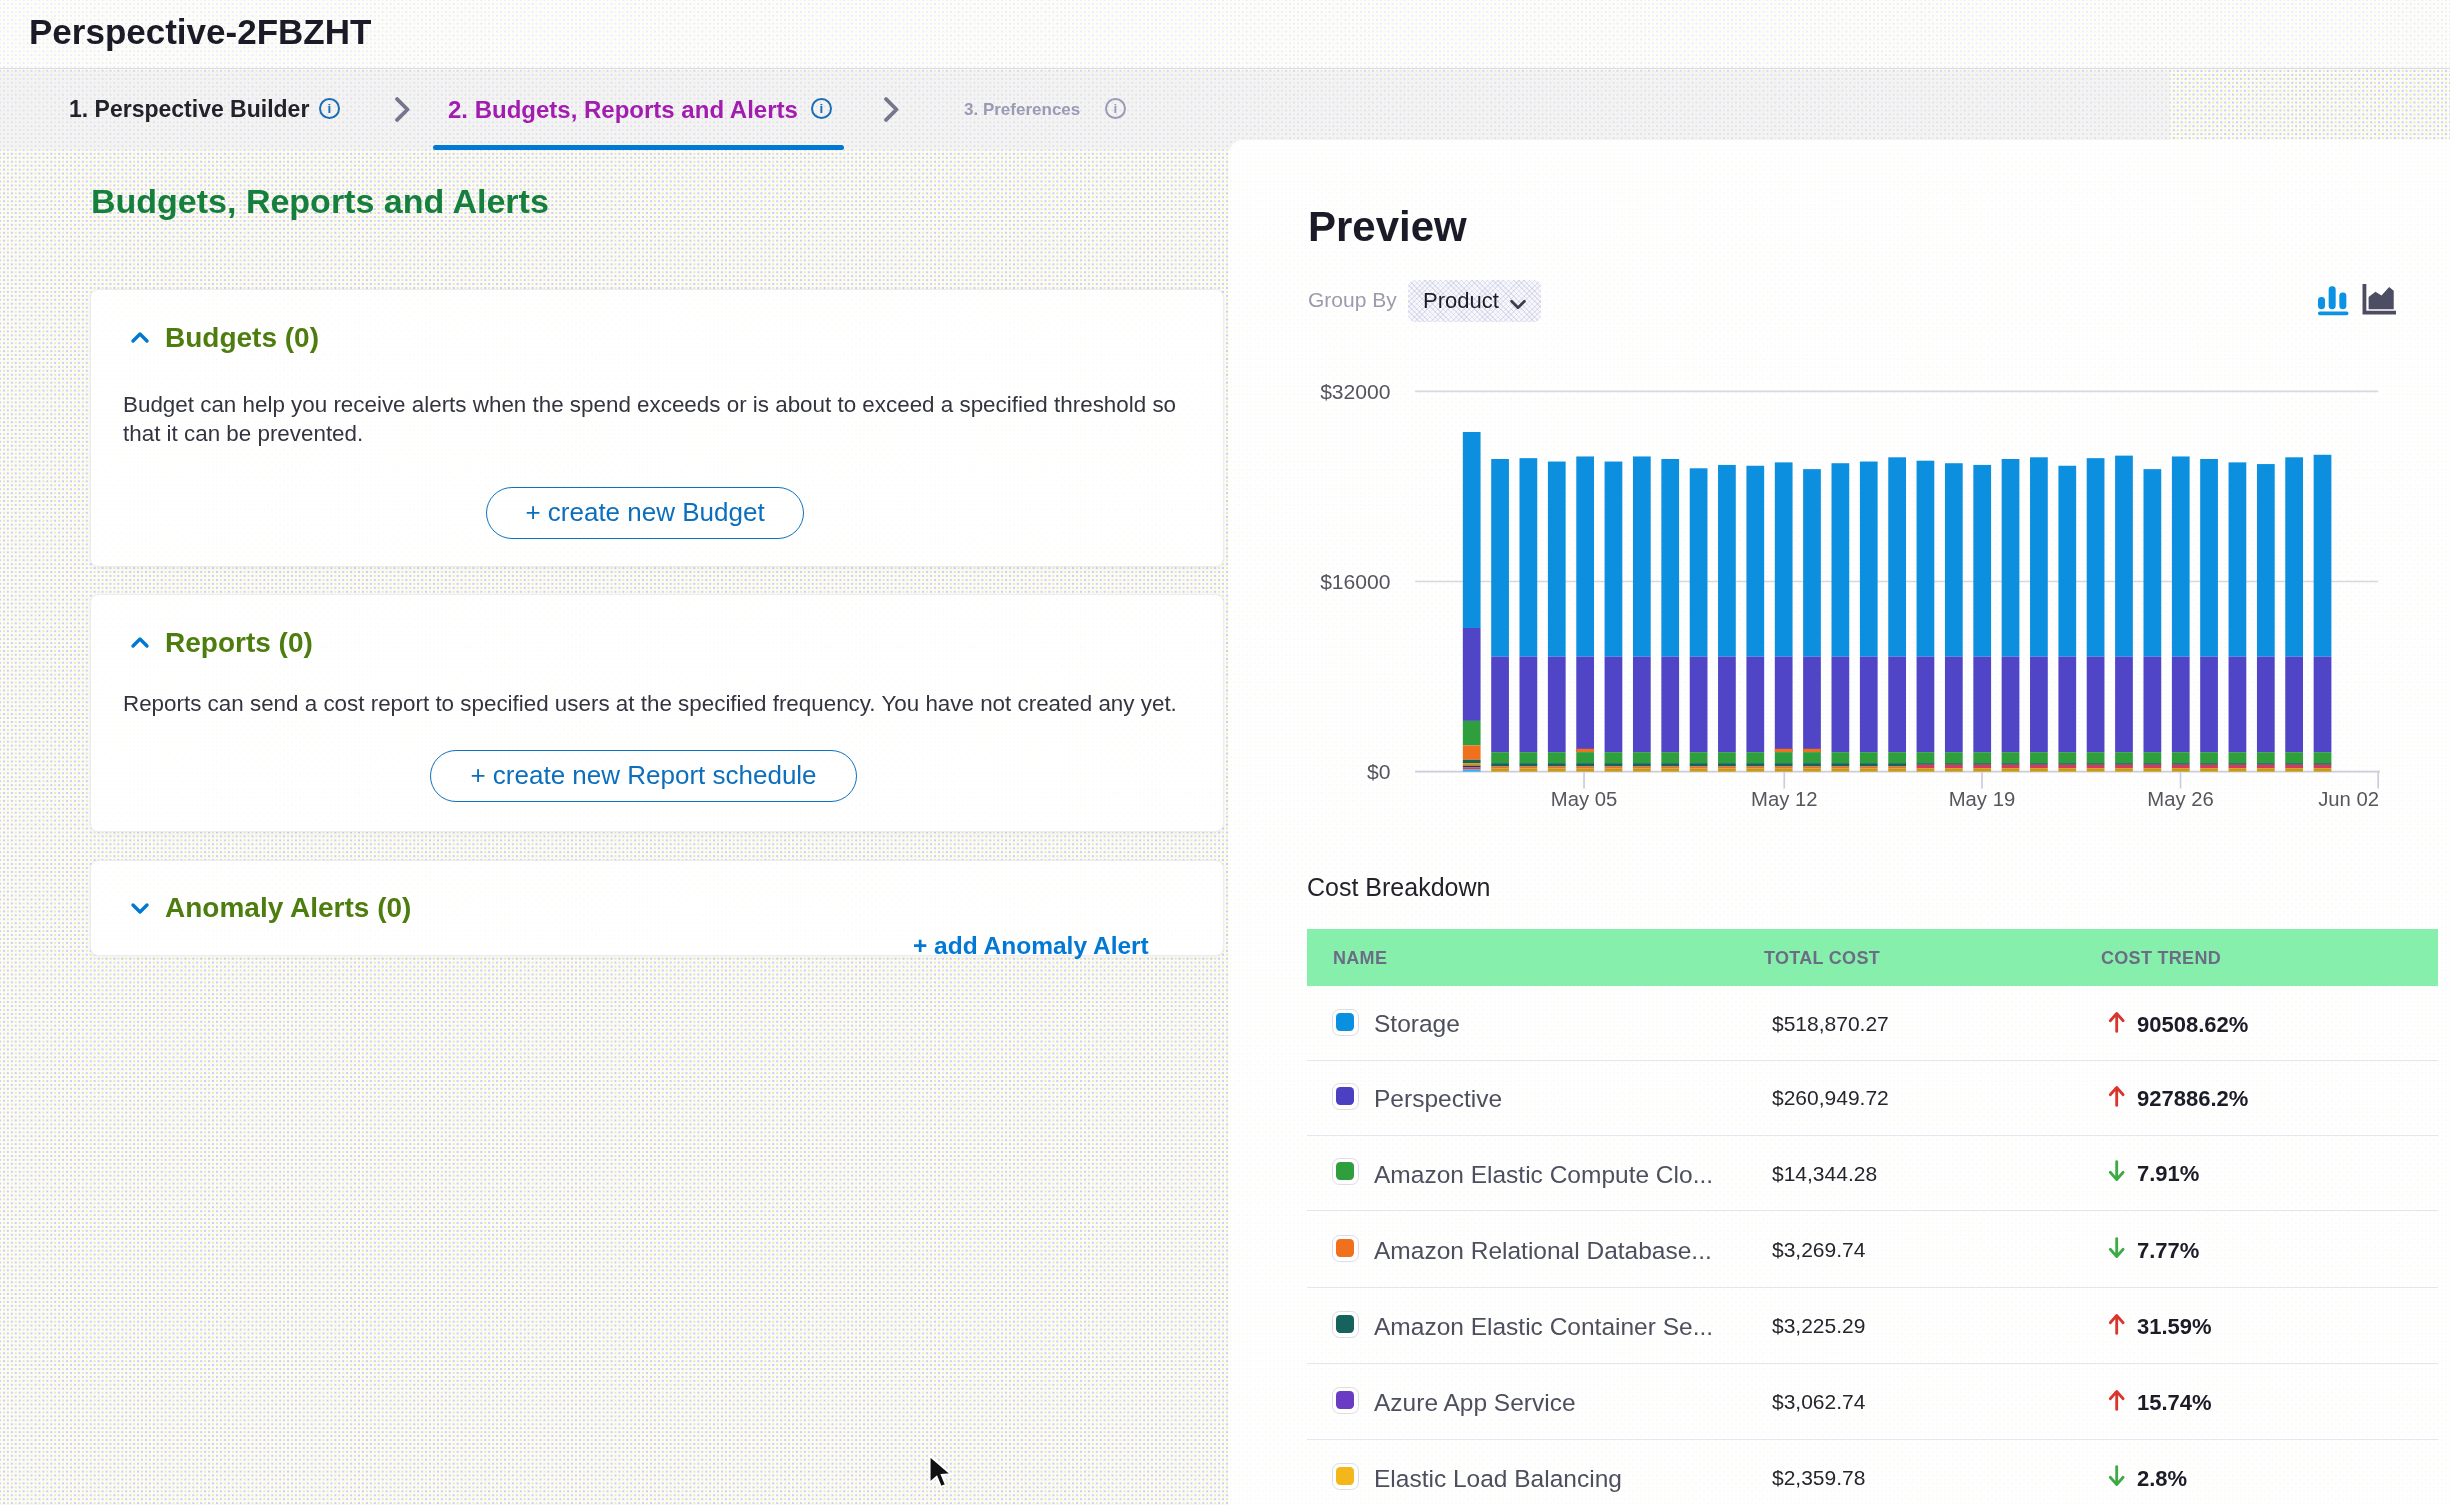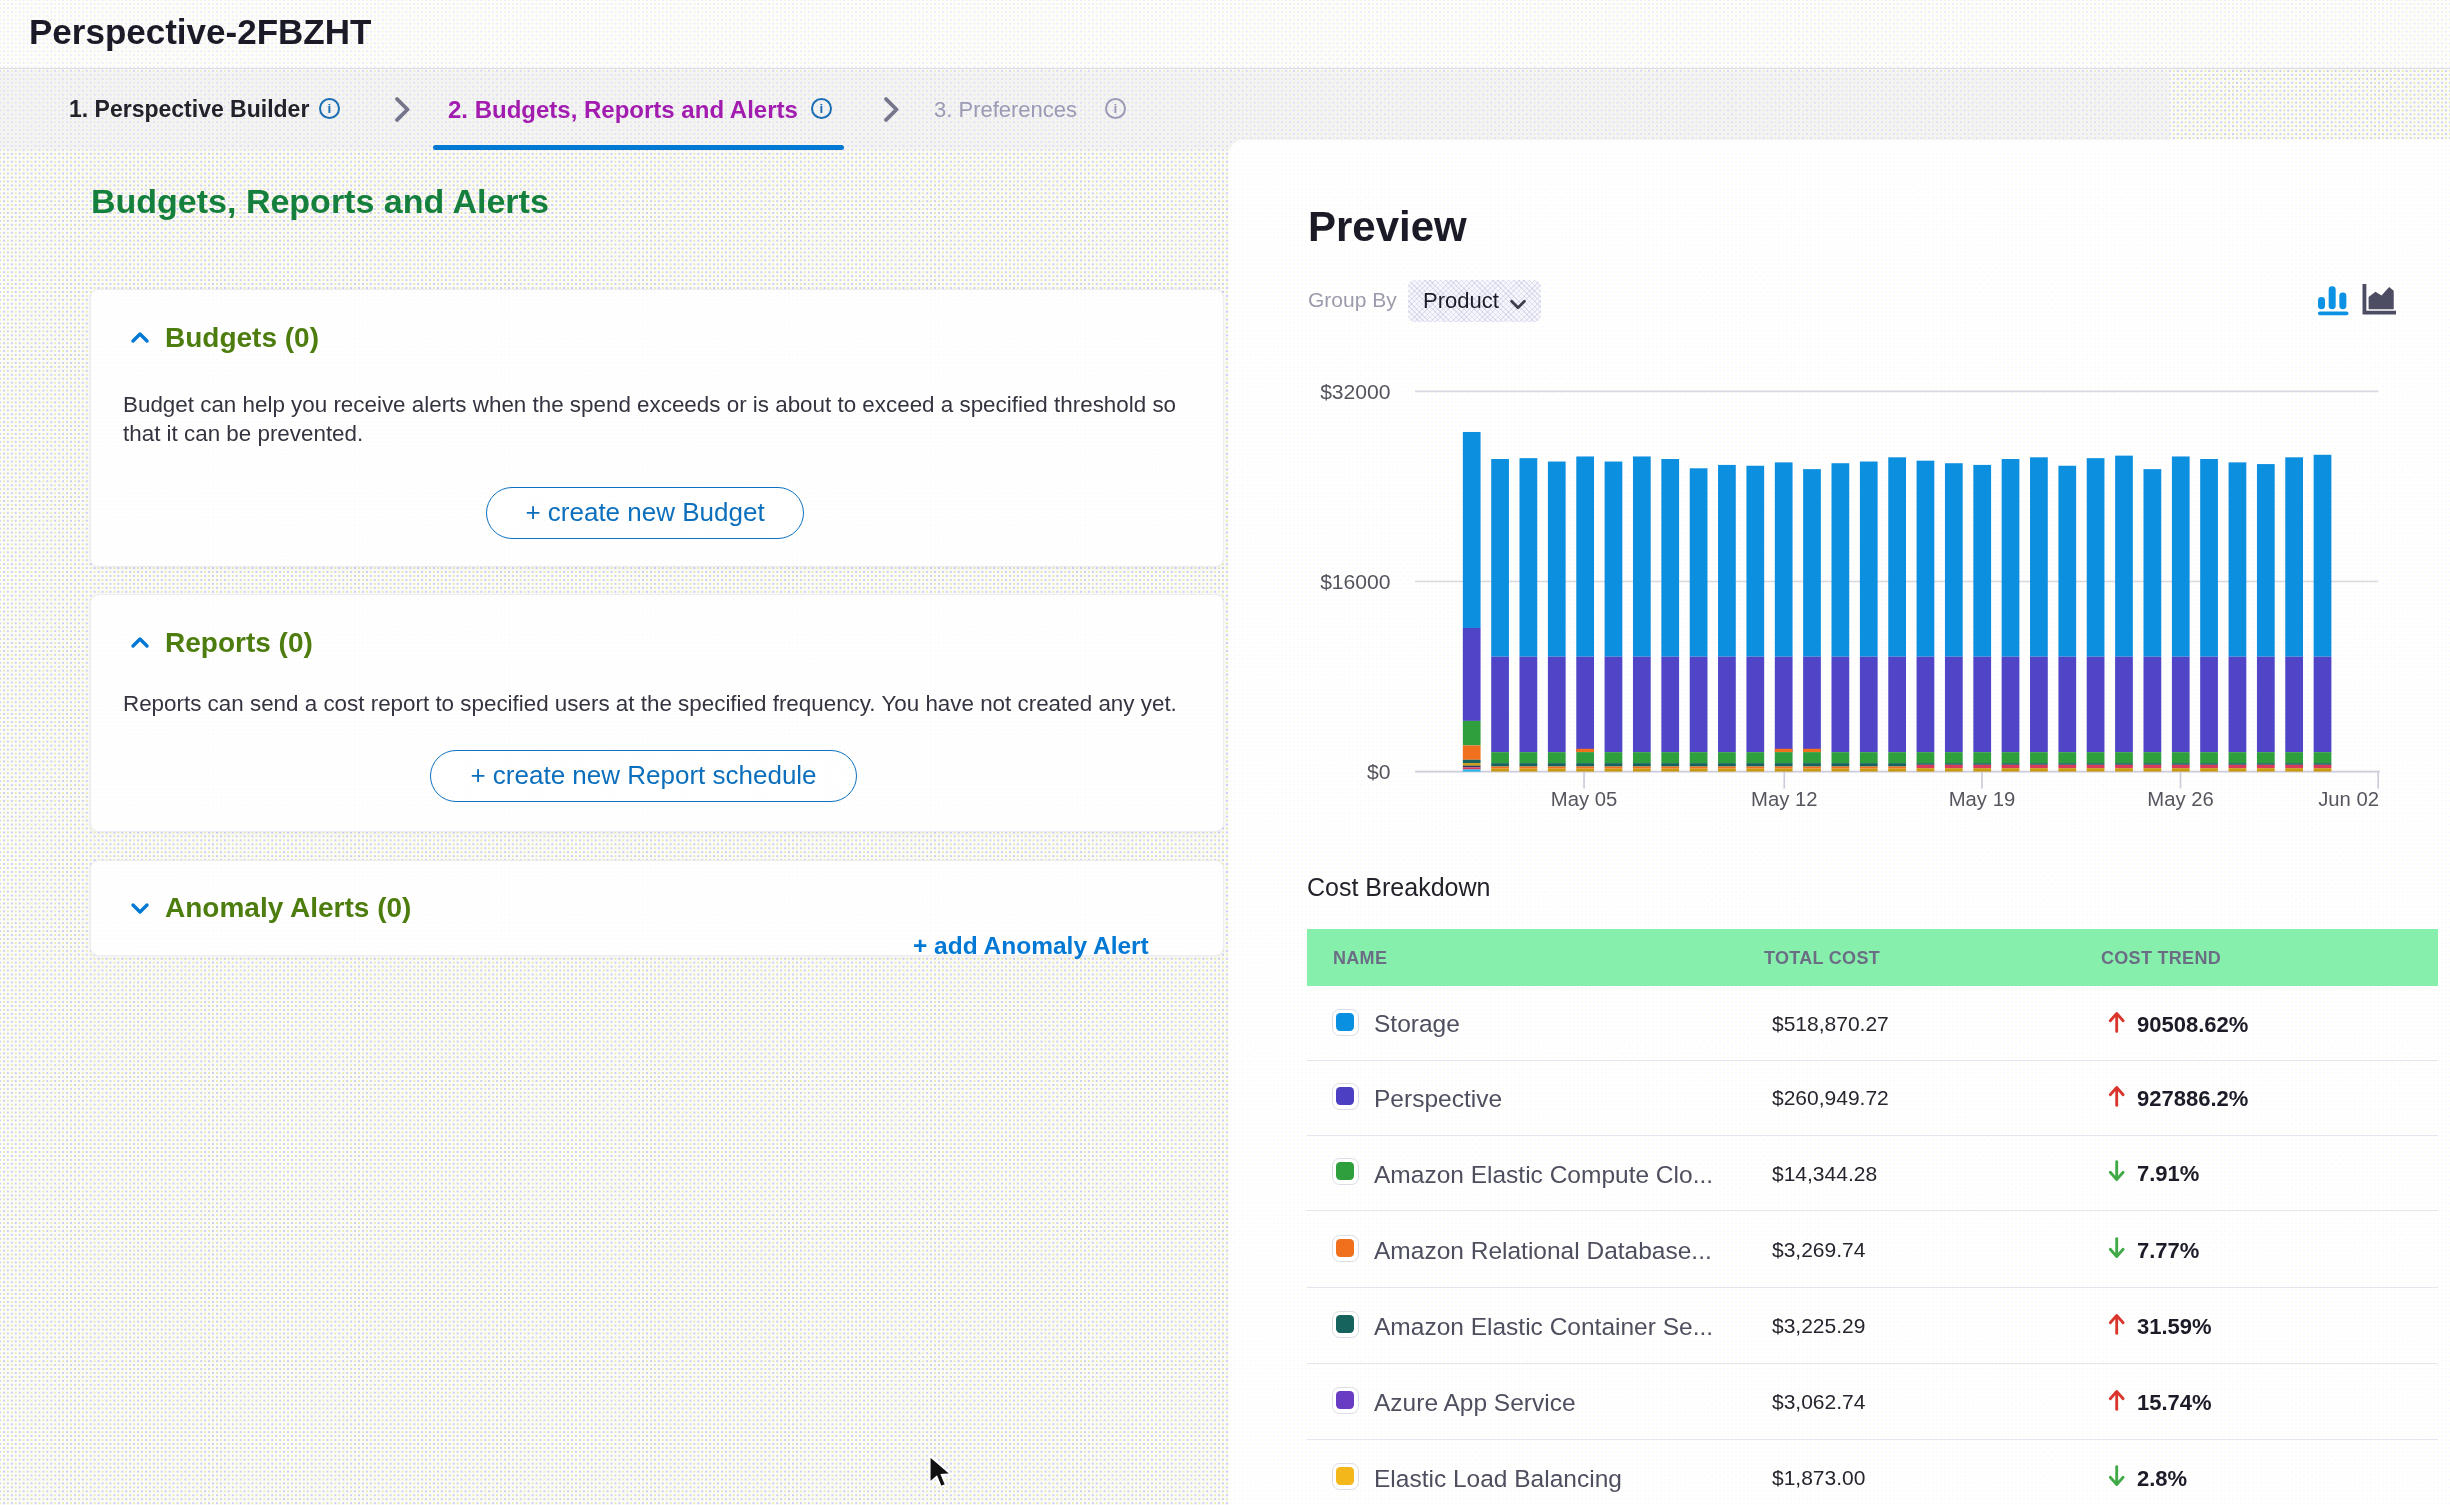--- a/index.html
+++ b/index.html
@@ -69,21 +69,21 @@
   <span class="tabtxt" style="left:69px; color:#22222a; font-weight:700; font-size:23px;">1. Perspective Builder</span>
   <i class="info" style="left:319px;">i</i>
   <svg style="position:absolute; left:395px; top:26px;" width="15" height="25" viewBox="0 0 18 30">
       <path d="M2.5 2.5 L15 15 L2.5 27.5" fill="none" stroke="#75768a" stroke-width="4.6" stroke-linecap="round" stroke-linejoin="round"></path>
     </svg>
   <span class="tabtxt" style="left:448px; color:#a21caf; font-weight:700;">2. Budgets, Reports and Alerts</span>
   <i class="info" style="left:811px;">i</i>
   <svg style="position:absolute; left:884px; top:26px;" width="15" height="25" viewBox="0 0 18 30">
       <path d="M2.5 2.5 L15 15 L2.5 27.5" fill="none" stroke="#75768a" stroke-width="4.6" stroke-linecap="round" stroke-linejoin="round"></path>
     </svg>
-  <span class="tabtxt" style="left:934px; color:#9a9ab5; font-weight:400; font-size:22px;">3. Preferences</span>
+  <span class="tabtxt" style="left:964px; color:#9a9ab5; font-weight:700; font-size:17px;">3. Preferences</span>
   <i class="info gray" style="left:1105px;">i</i>
   <div id="underline"></div>
 </div>
 
 <div class="h2big">Budgets, Reports and Alerts</div>
 
 <div class="card" style="top:289px; height:278px;"></div>
 <svg class="chev" style="top:326px;" viewBox="0 0 24 24">
     <path d="M5 15 L12 8 L19 15" fill="none" stroke="#0278d5" stroke-width="3.4" stroke-linecap="round" stroke-linejoin="round"></path>
   </svg>
@@ -410,21 +410,21 @@
   <svg style="position:absolute; left:800px; top:24px;" width="19.4" height="24" viewBox="0 0 22 28">
       <path d="M11 25 L11 5 M3.5 12.5 L11 4 L18.5 12.5" fill="none" stroke="#da352c" stroke-width="3.3" stroke-linecap="round" stroke-linejoin="round"></path>
     </svg>
   <span class="trend" style="top:24.5px;">15.74%</span>
 </div>
 <div class="trow" style="top:1440px; height:76px;">
   <span class="chip" style="top:23px;">
       <i style="background:#f3b71b;"></i>
     </span>
   <span class="nm" style="top:24px;">Elastic Load Balancing</span>
-  <span class="cost" style="top:25px;">$1,873.00</span>
+  <span class="cost" style="top:25px;">$2,359.78</span>
   <svg style="position:absolute; left:800px; top:24px;" width="19.4" height="24" viewBox="0 0 22 28">
       <path d="M11 3 L11 23 M3.5 15.5 L11 24 L18.5 15.5" fill="none" stroke="#3fa946" stroke-width="3.3" stroke-linecap="round" stroke-linejoin="round"></path>
     </svg>
   <span class="trend" style="top:24.5px;">2.8%</span>
 </div>
 
 <svg class="abs" style="left:928px; top:1454px;" width="32" height="37" viewBox="0 0 20 23">
   <path d="M1 1 L1 18 L5.4 14.2 L8 20.5 L11.2 19.2 L8.6 13 L14.5 12.6 Z" fill="#111" stroke="#fff" stroke-width="1.2"></path>
 </svg>
 

